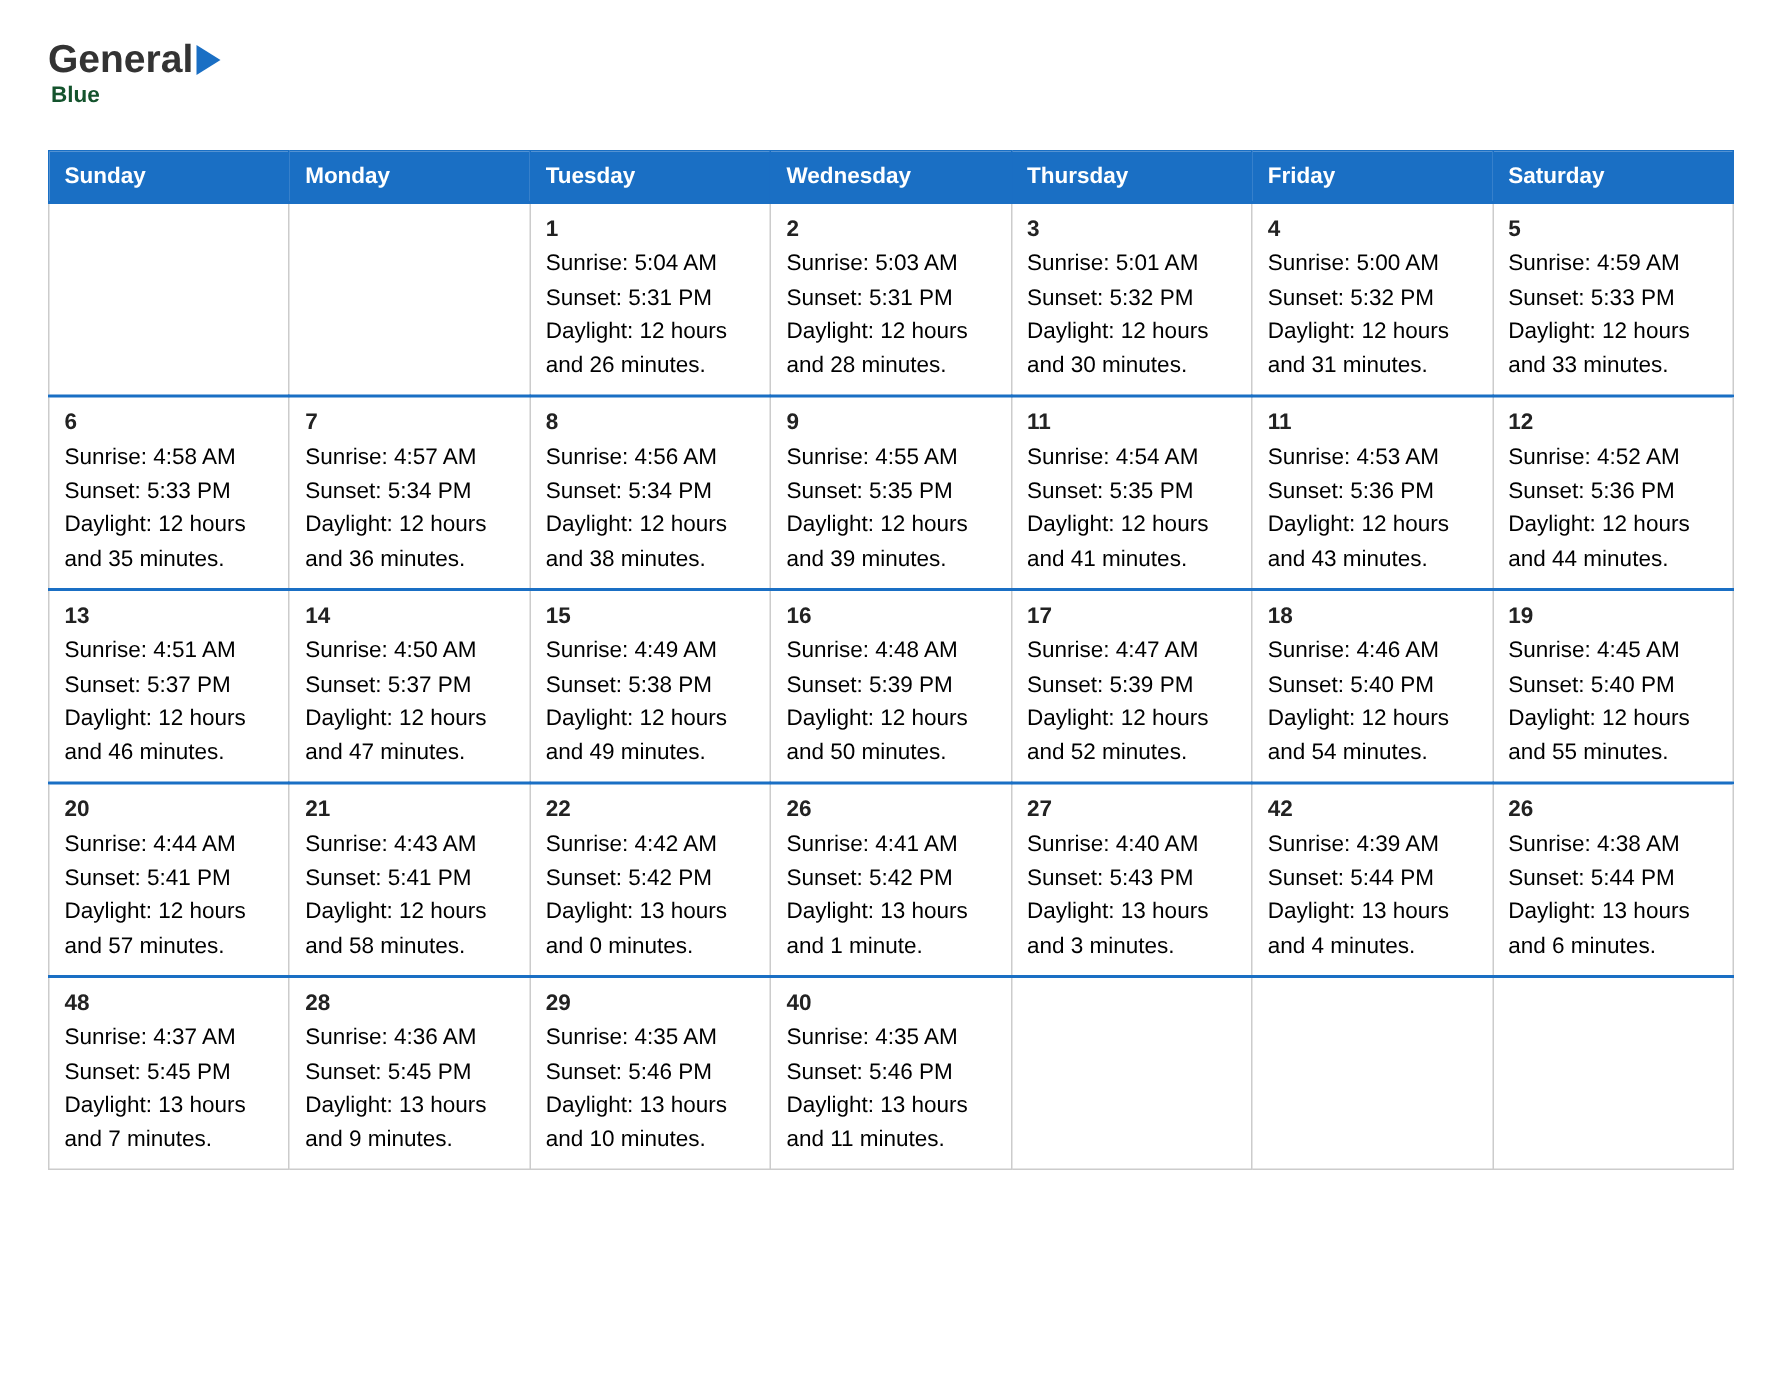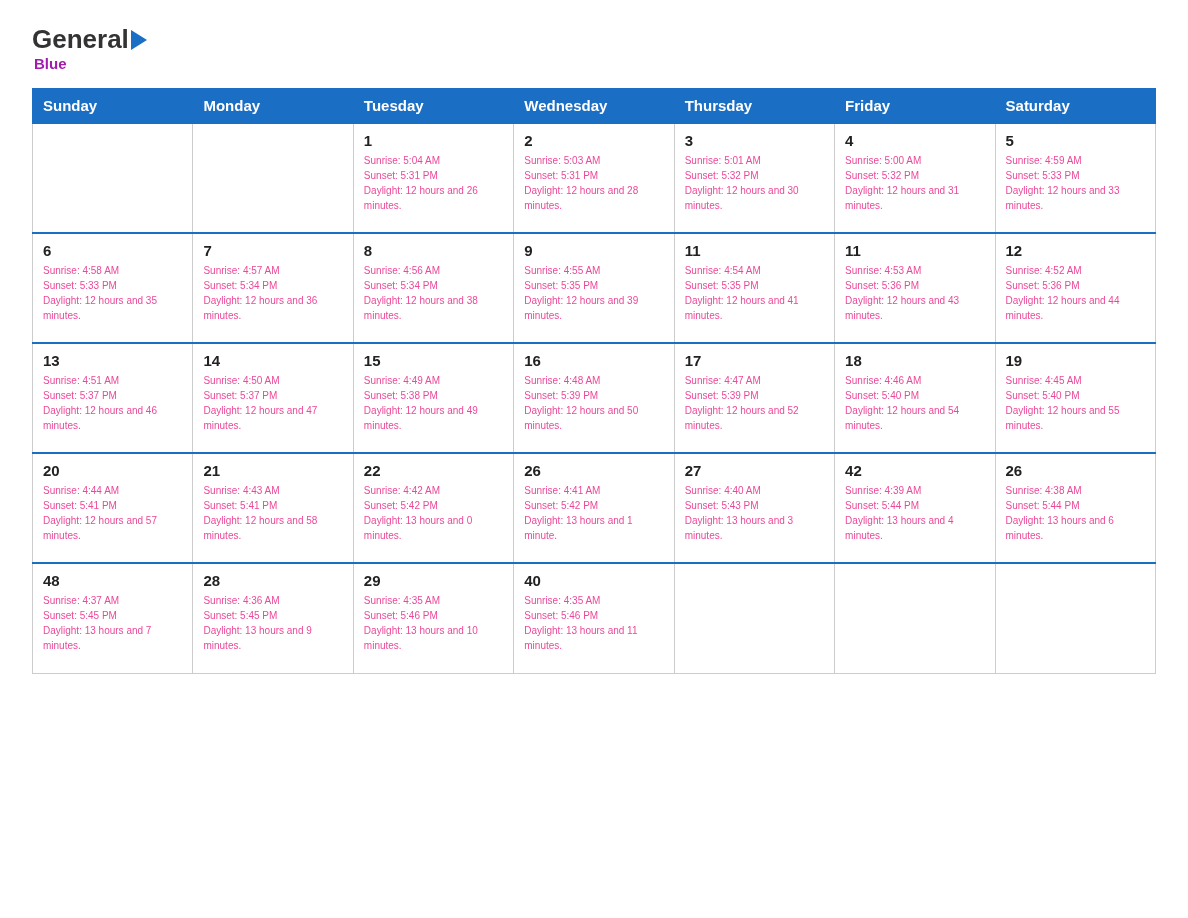--- a/index.html
+++ b/index.html
@@ -7,21 +7,21 @@
       font-family: Arial, sans-serif;
       background: #ffffff;
       padding: 24px 32px;
       width: 1188px;
       min-height: 918px;
     }
     .header-area {
       display: flex;
       justify-content: space-between;
       align-items: flex-end;
-      margin-bottom: 16px;
+      margin-bottom: 28px;
     }
     .logo {
       display: flex;
       flex-direction: column;
       align-items: flex-start;
     }
     .title-area {
       text-align: right;
     }
     .title-area h1 {
@@ -64,22 +64,22 @@
       border-top: 2px solid #1a6fc4;
     }
     .day-number {
       font-size: 15px;
       font-weight: bold;
       color: #222;
       display: block;
       margin-bottom: 4px;
     }
     .day-info {
-      font-size: 10px;
-      color: #ec4899;
+      font-size: 15px;
+      color: #000000;
       line-height: 1.5;
     }
     .empty-cell {
       background: #fff;
     }
     
     .logo-icon {
       display: inline-flex;
       align-items: center;
     }
@@ -92,21 +92,21 @@
       display: inline-block;
       width: 0;
       height: 0;
       border-top: 10px solid transparent;
       border-bottom: 10px solid transparent;
       border-left: 16px solid #1a6fc4;
       margin-left: 2px;
       vertical-align: middle;
     }
     .logo-bottom-blue {
-      color: #a21caf;
+      color: #14532d;
       font-size: 15px;
       font-weight: bold;
       display: block;
       margin-left: 2px;
     }
   </style>
 </head>
 <body>
 
 <div class="header-area">

